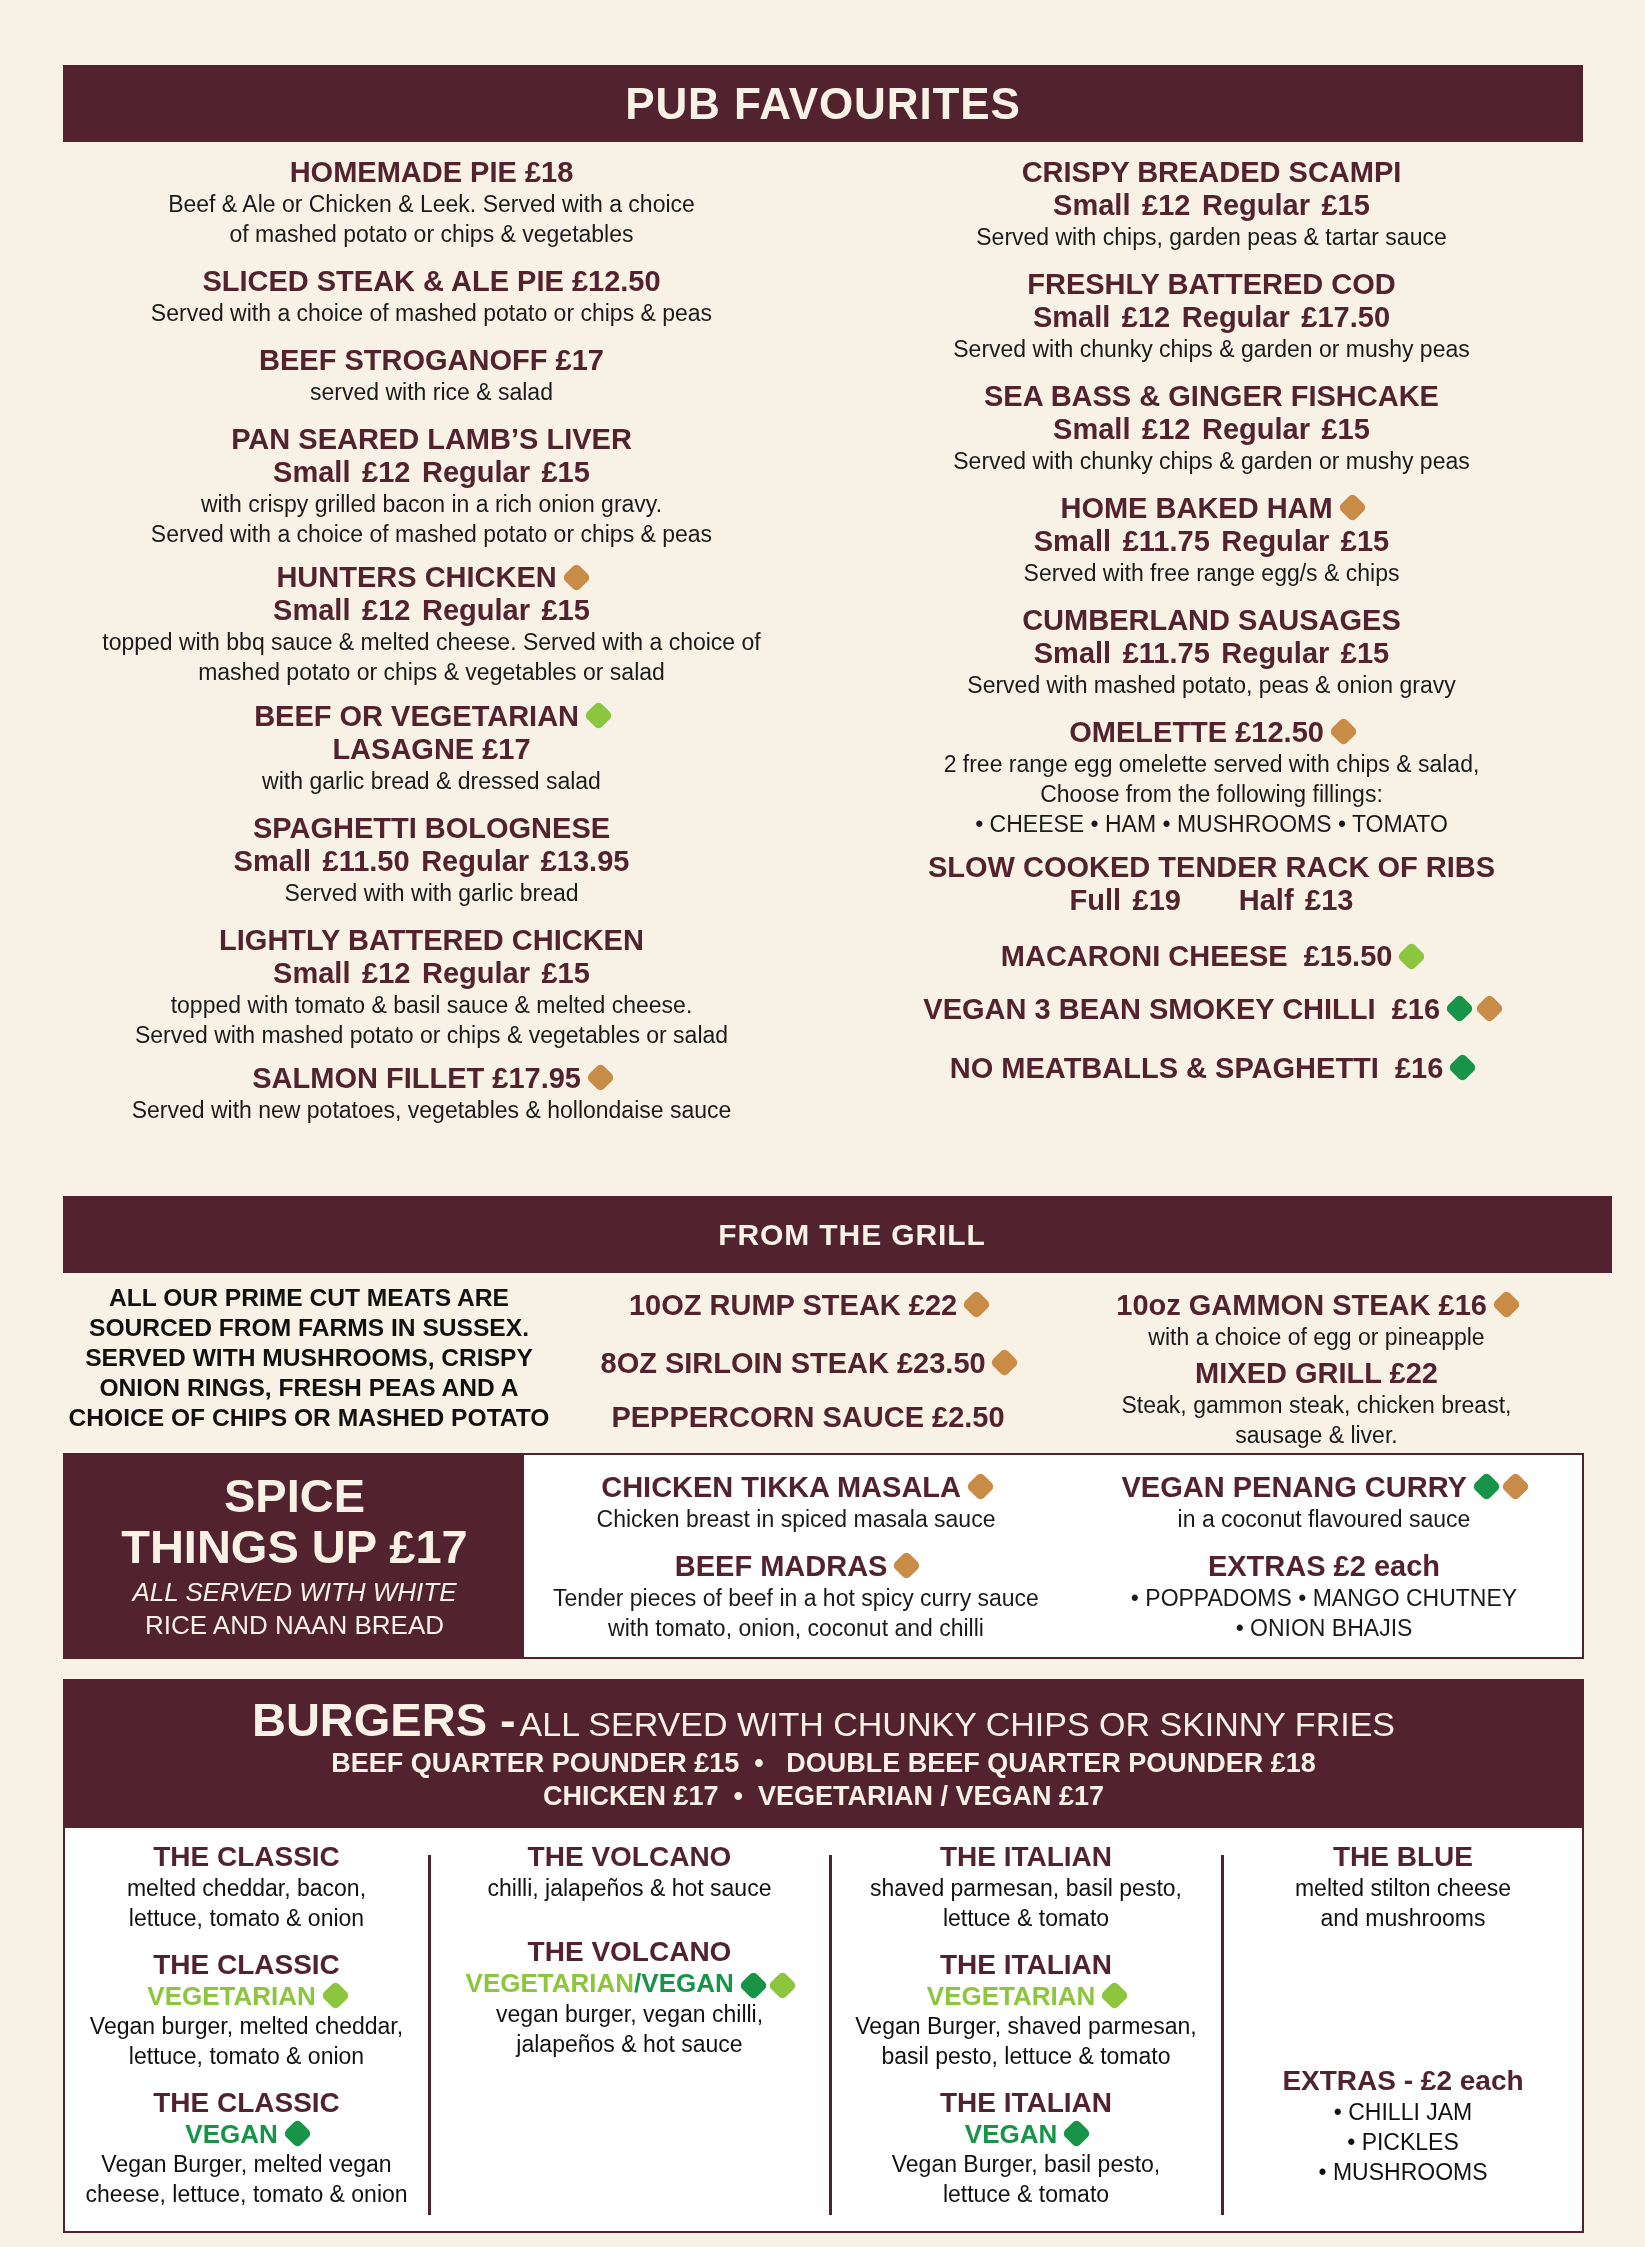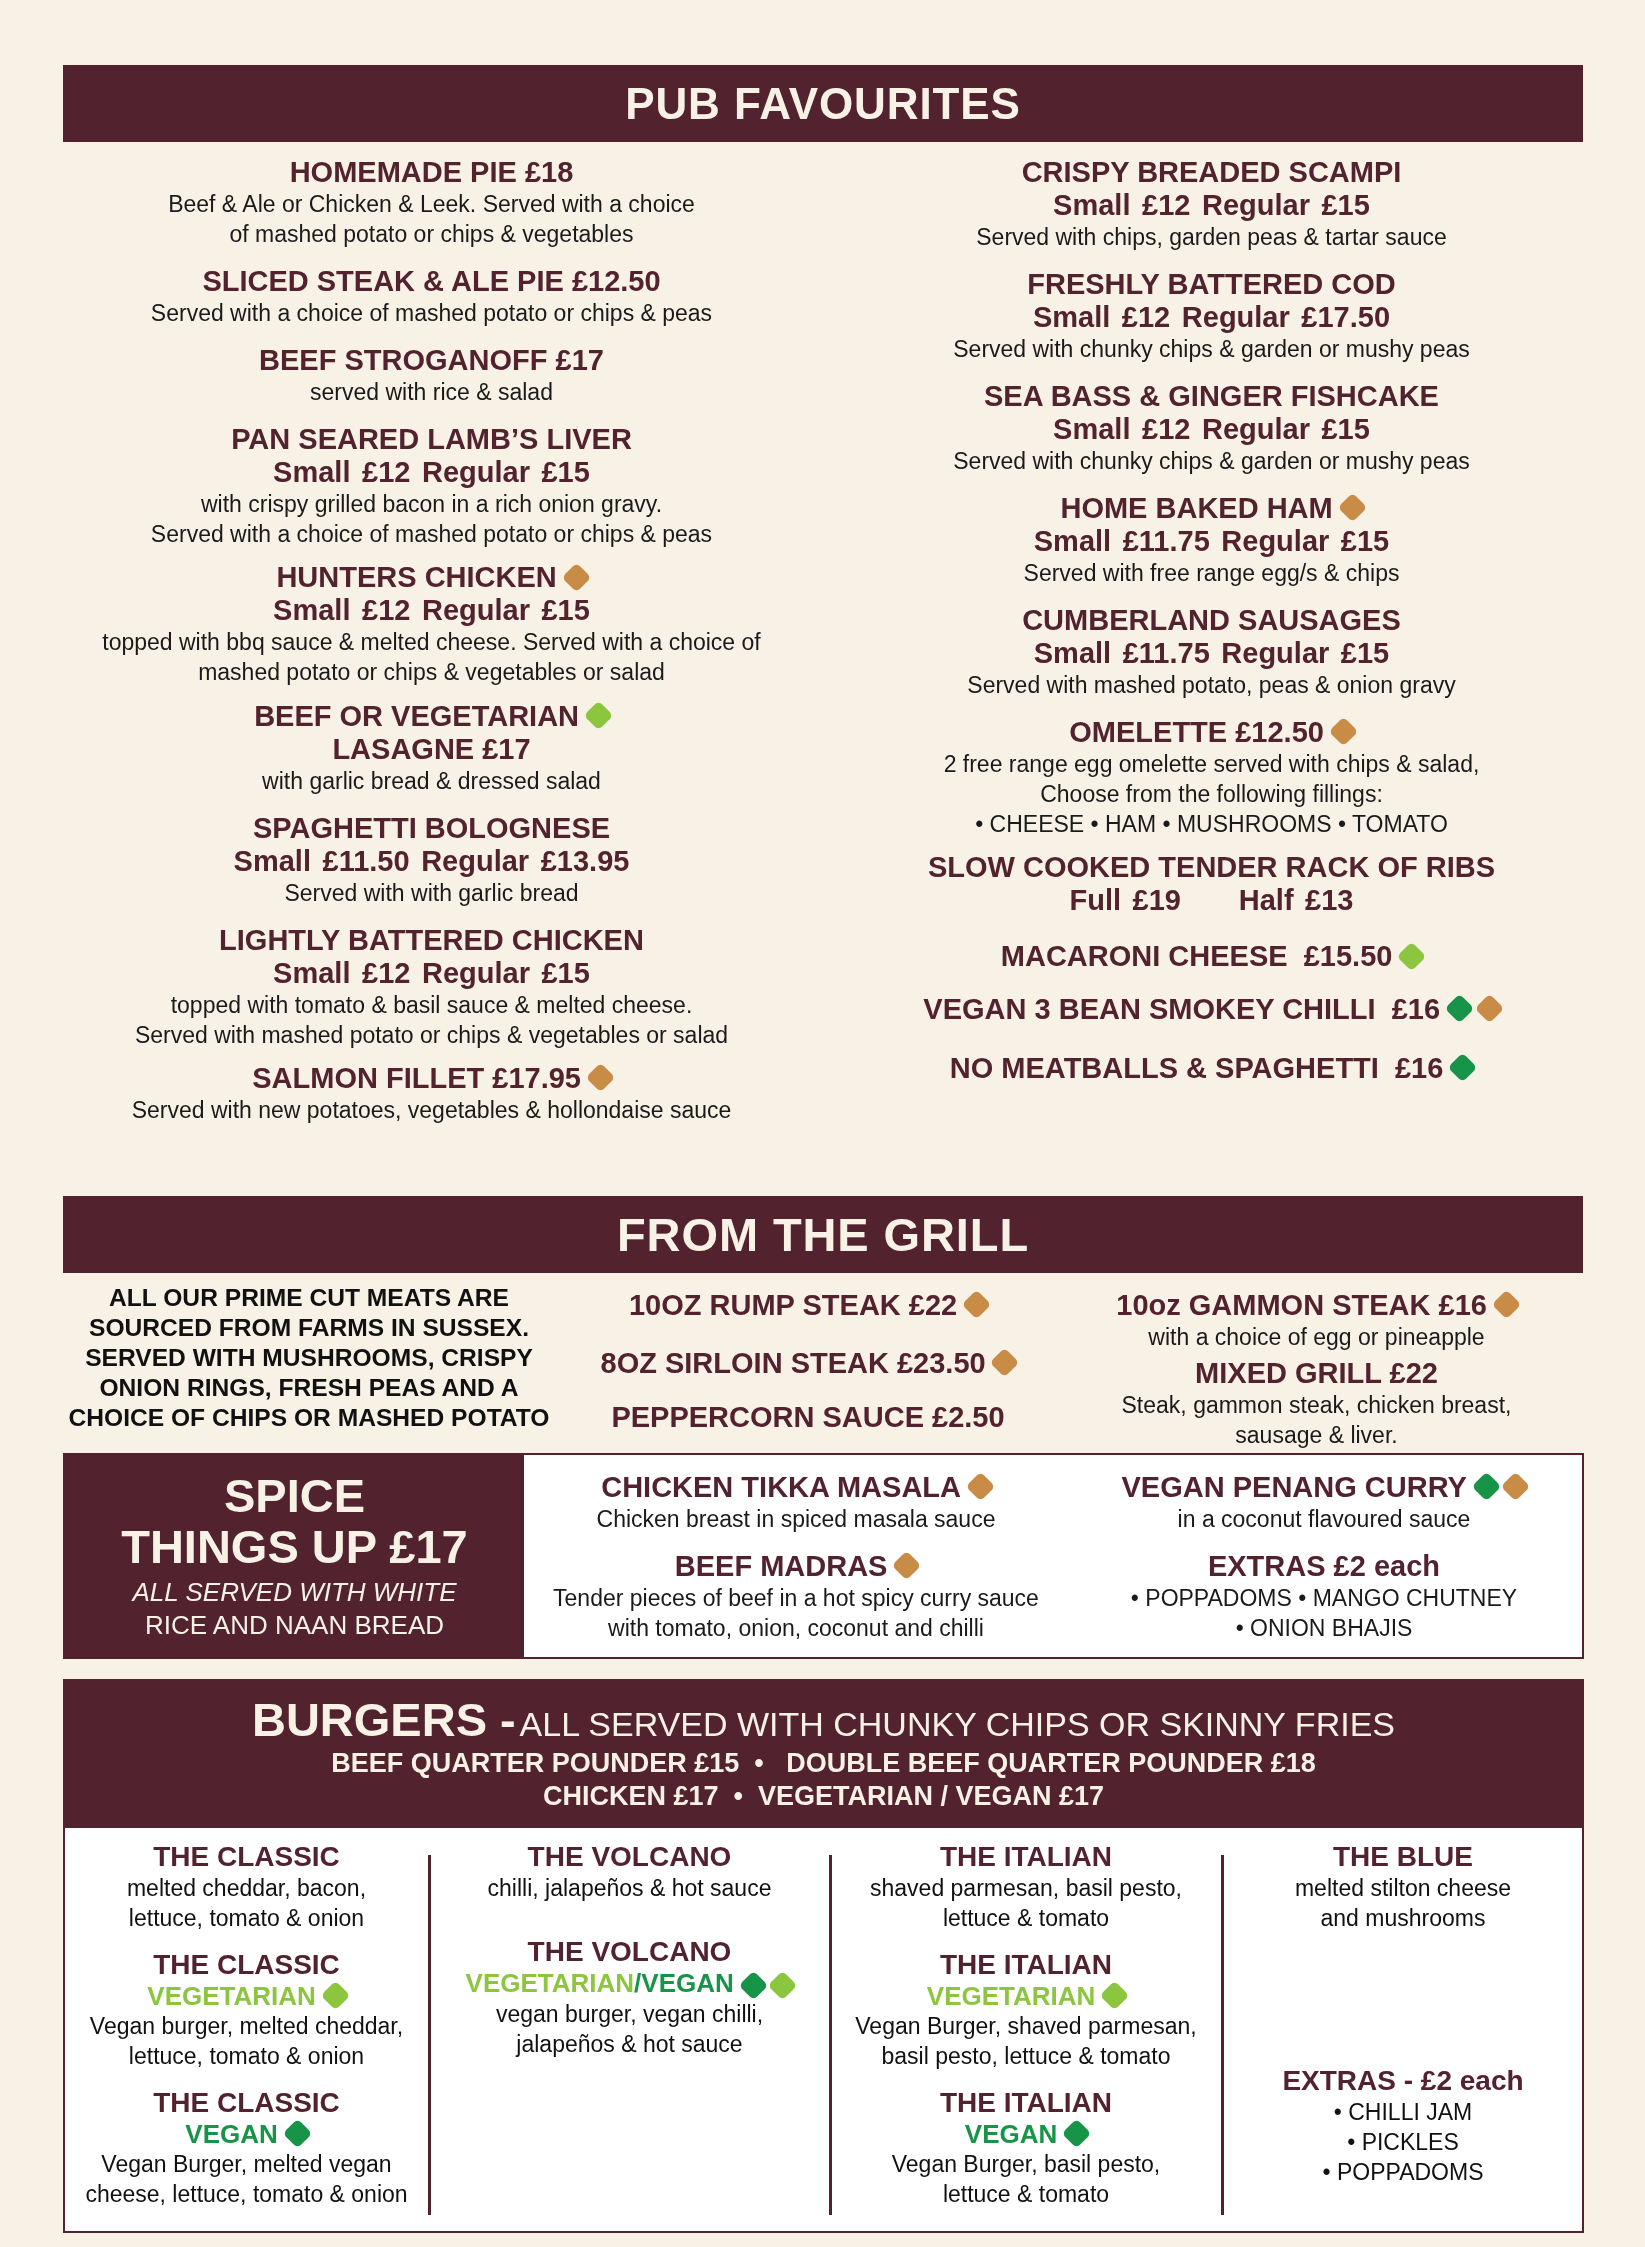--- a/index.html
+++ b/index.html
@@ -159,21 +159,21 @@
   <div class="gap" style="height:19.3px"></div>
   <div class="item">
     <span class="iname"><span style="white-space:pre">VEGAN 3 BEAN SMOKEY CHILLI  £16</span><span class="badge vegan"></span><span class="badge gf"></span></span>
   </div>
   <div class="gap" style="height:26px"></div>
   <div class="item">
     <span class="iname"><span style="white-space:pre">NO MEATBALLS &amp; SPAGHETTI  £16</span><span class="badge vegan"></span></span>
   </div>
 </div>
 
-<div class="banner" style="top:1196px;height:77px;font-size:47px;">
+<div class="banner" style="top:1196px;height:77px;font-size:30px;padding-left:29px;">
   <span>FROM THE GRILL</span>
 </div>
 
 <div class="col" style="left:63px;width:492px;top:1283px;font-size:24.6px;line-height:30px;font-weight:700;">
   <div>ALL OUR PRIME CUT MEATS ARE</div>
   <div>SOURCED FROM FARMS IN SUSSEX.</div>
   <div>SERVED WITH MUSHROOMS, CRISPY</div>
   <div>ONION RINGS, FRESH PEAS AND A</div>
   <div>CHOICE OF CHIPS OR MASHED POTATO</div>
 </div>
@@ -289,17 +289,17 @@
   </div>
 
   <div class="col" style="left:1159px;width:358px;top:160px;height:373px;">
     <span class="bname">THE BLUE</span>
     <span class="bdesc">melted stilton cheese</span>
     <span class="bdesc">and mushrooms</span>
     <div style="position:absolute;left:0;right:0;top:224px;">
       <span class="bname">EXTRAS - £2 each</span>
       <span class="bdesc">• CHILLI JAM</span>
       <span class="bdesc">• PICKLES</span>
-      <span class="bdesc">• POPPADOMS</span>
+      <span class="bdesc">• MUSHROOMS</span>
     </div>
   </div>
 </div>
 
 
 </body></html>

